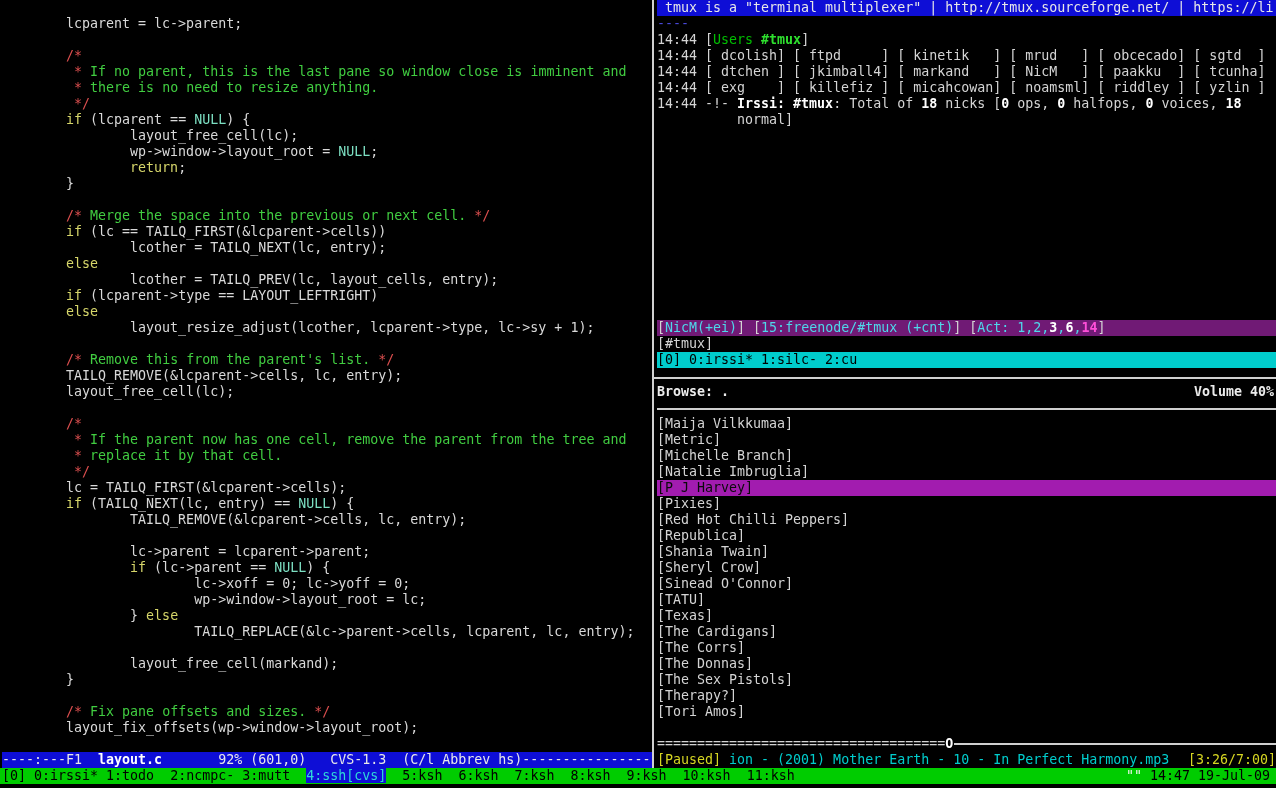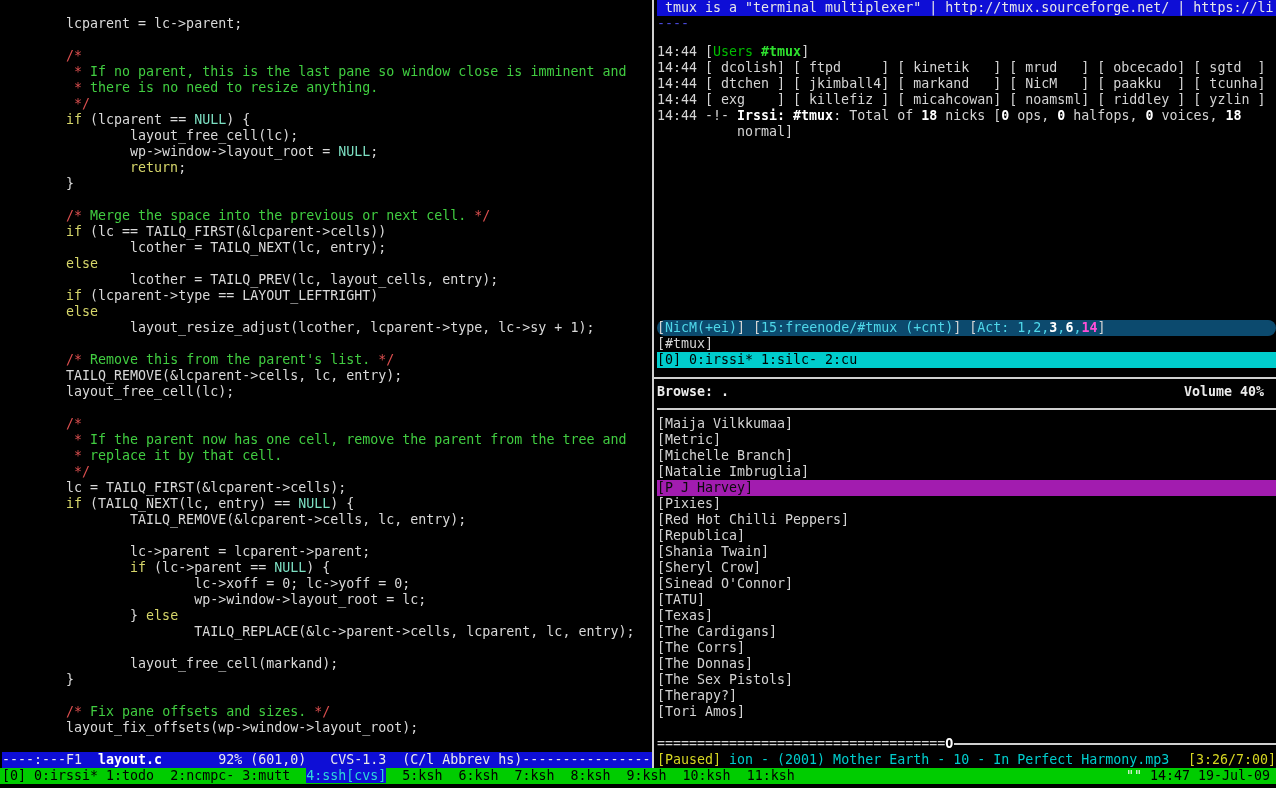--- a/index.html
+++ b/index.html
@@ -30,27 +30,27 @@
 
   
   .w{color:#d4d4d4}
   .b{color:#ffffff;font-weight:bold}
   .g{color:#00bE00}
   .G{color:#2ee02e;font-weight:bold}
   .cy{color:#4fd8ea}
   .mg{color:#ff4fd8;font-weight:bold}
   .topicbar{background:#0e0ed6;color:#e8e8e8;width:100%;}
   .wrapdash{color:#4848d8;}
-  .messages{position:absolute;left:0;top:44px;width:100%;}
-  .statusbar{position:absolute;left:0;top:320px;width:100%;background:#0c4a6e;border-radius:8px;}
+  .messages{position:absolute;left:0;top:32px;width:100%;}
+  .statusbar{position:absolute;left:0;top:320px;width:100%;background:#701a75;}
   .inputline{position:absolute;left:0;top:336px;width:100%;color:#d4d4d4;}
   .nestedbar{position:absolute;left:0;top:352px;width:100%;background:#00cdcd;color:#000;}
 
   
-  .ntitle{position:absolute;left:0;top:0;width:100%;display:flex;justify-content:space-between;color:#ececec;font-weight:bold;padding-right:12px;box-sizing:border-box;}
+  .ntitle{position:absolute;left:0;top:0;width:100%;display:flex;justify-content:space-between;color:#ececec;font-weight:bold;padding-right:2px;box-sizing:border-box;}
   .nsep{position:absolute;left:0;top:24px;width:100%;height:2px;background:#cfcfcf;}
   .nlist{position:absolute;left:0;top:32px;width:100%;}
   .litem{height:16px;white-space:pre;color:#d4d4d4;}
   .litem.sel{background:#a21caf;color:#0a0a0a;}
   .nprogress{position:absolute;left:0;top:352px;width:100%;height:16px;display:flex;align-items:center;}
   .peq{color:#d4d4d4}
   .pknob{color:#ffffff}
   .pline{flex:1;height:2px;background:#cfcfcf;margin-left:1px;}
   .nstatus{position:absolute;left:0;top:368px;width:100%;height:16px;display:flex;justify-content:space-between;}
   .yl{color:#d6d622}

